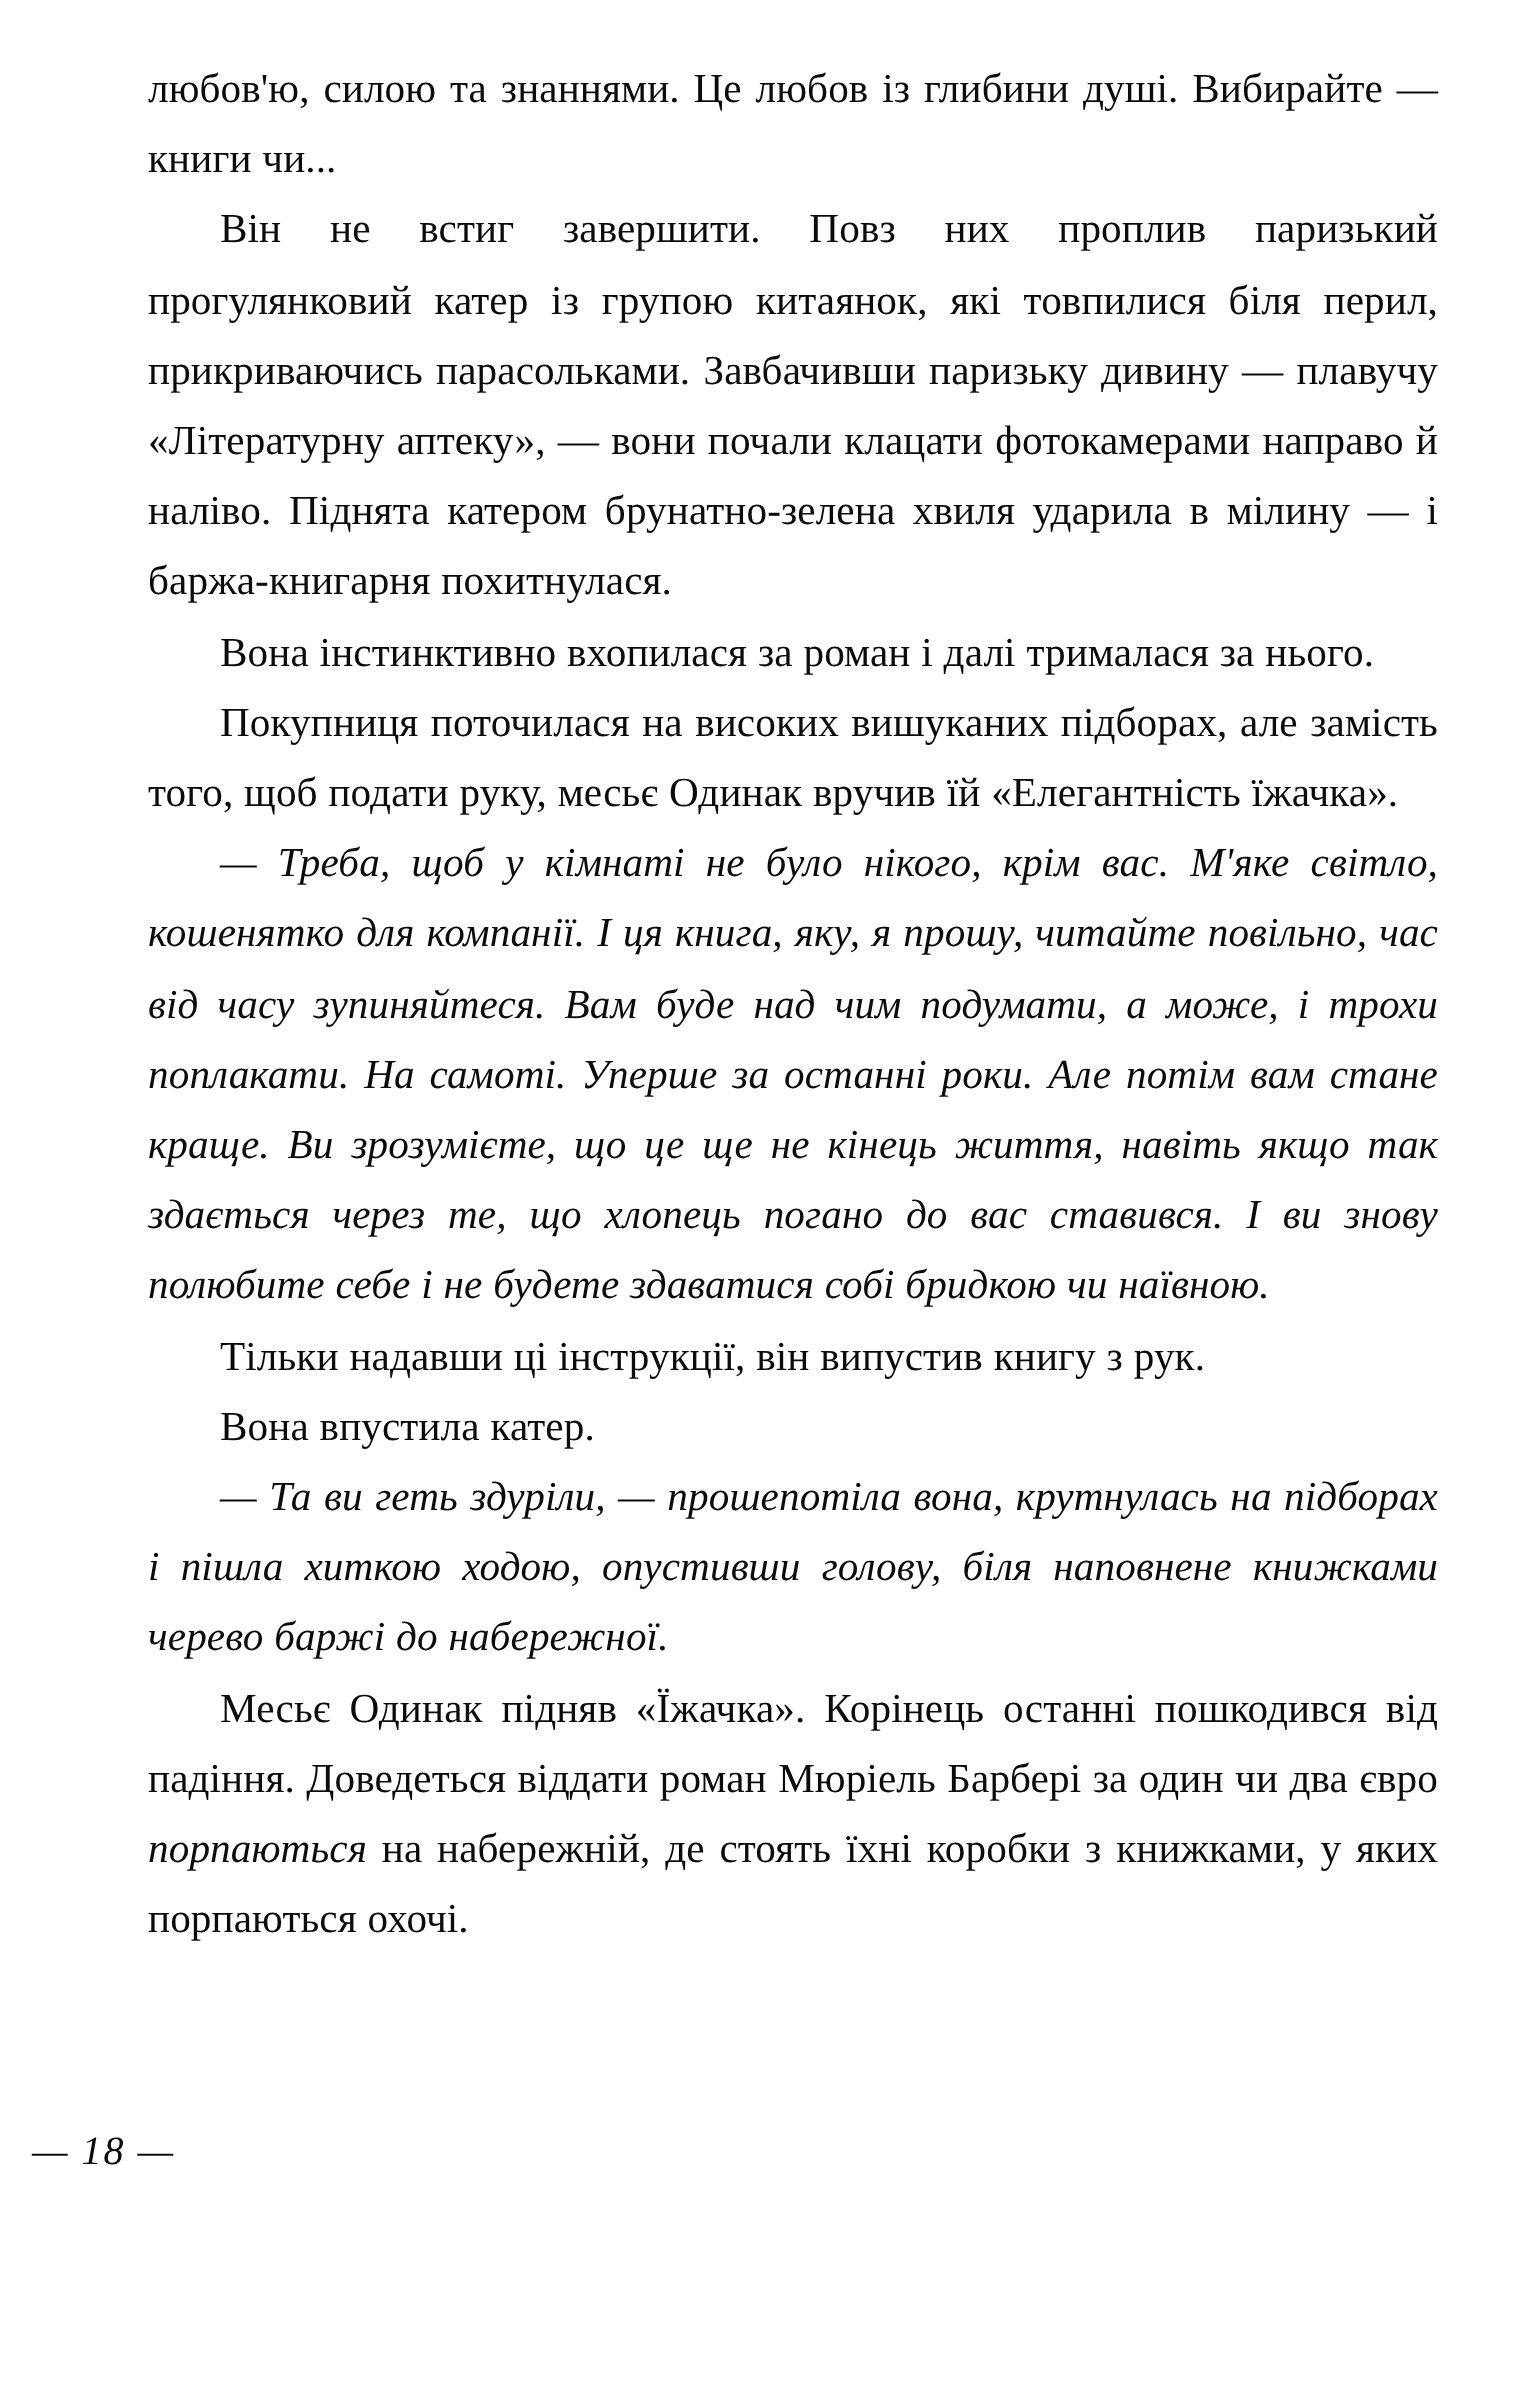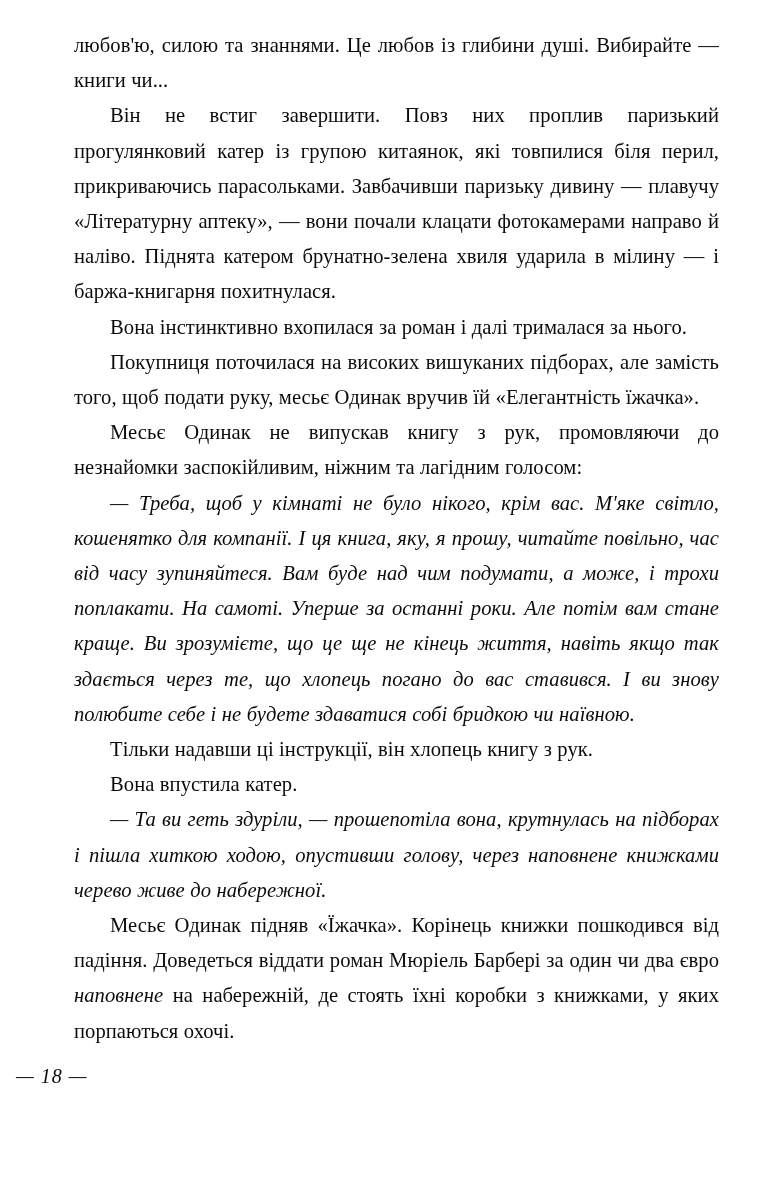--- a/index.html
+++ b/index.html
@@ -58,25 +58,24 @@
 </head>
 <body>
 
 <div class="page">
   <div class="body-text">
 
     <p class="noindent">любов'ю, силою та знаннями. Це любов із глибини душі. Вибирайте — книги чи...</p>
     <p>Він не встиг завершити. Повз них проплив паризький прогулянковий катер із групою китаянок, які товпилися біля перил, прикриваючись парасольками. Завбачивши паризьку дивину — плавучу «Літературну аптеку», — вони почали клацати фотокамерами направо й наліво. Піднята катером брунатно-зелена хвиля ударила в мілину — і баржа-книгарня похитнулася.</p>
     <p>Вона інстинктивно вхопилася за роман і далі трималася за нього.</p>
     <p>Покупниця поточилася на високих вишуканих підборах, але замість того, щоб подати руку, месьє Одинак вручив їй «Елегантність їжачка».</p>
-    <p>Месьє Одинак не випускав книгу з рук, промовляючи до незнайомки заспокійливим, ніжним та лагідним голосом:</p>
     <p class="dialog">— Треба, щоб у кімнаті не було нікого, крім вас. М'яке світло, кошенятко для компанії. І ця книга, яку, я прошу, читайте повільно, час від часу зупиняйтеся. Вам буде над чим подумати, а може, і трохи поплакати. На самоті. Уперше за останні роки. Але потім вам стане краще. Ви зрозумієте, що це ще не кінець життя, навіть якщо так здається через те, що хлопець погано до вас ставився. І ви знову полюбите себе і не будете здаватися собі бридкою чи наївною.</p>
-    <p>Тільки надавши ці інструкції, він хлопець книгу з рук.</p>
+    <p>Тільки надавши ці інструкції, він випустив книгу з рук.</p>
     <p>Вона впустила катер.</p>
-    <p class="dialog">— Та ви геть здуріли, — прошепотіла вона, крутнулась на підборах і пішла хиткою ходою, опустивши голову, через наповнене книжками черево живе до набережної.</p>
+    <p class="dialog">— Та ви геть здуріли, — прошепотіла вона, крутнулась на підборах і пішла хиткою ходою, опустивши голову, біля наповнене книжками черево баржі до набережної.</p>
     <p>
-      <span>Месьє Одинак підняв «Їжачка». Корінець книжки пошкодився від падіння. Доведеться віддати роман Мюріель Барбері за один чи два євро </span><em>наповнене</em><span> на набережній, де стоять їхні коробки з книжками, у яких порпаються охочі.</span>
+      <span>Месьє Одинак підняв «Їжачка». Корінець останні пошкодився від падіння. Доведеться віддати роман Мюріель Барбері за один чи два євро </span><em>порпаються</em><span> на набережній, де стоять їхні коробки з книжками, у яких порпаються охочі.</span>
     </p>
 
   </div>
 
   <div class="page-footer">— 18 —</div>
 </div>
 
 </body></html>

